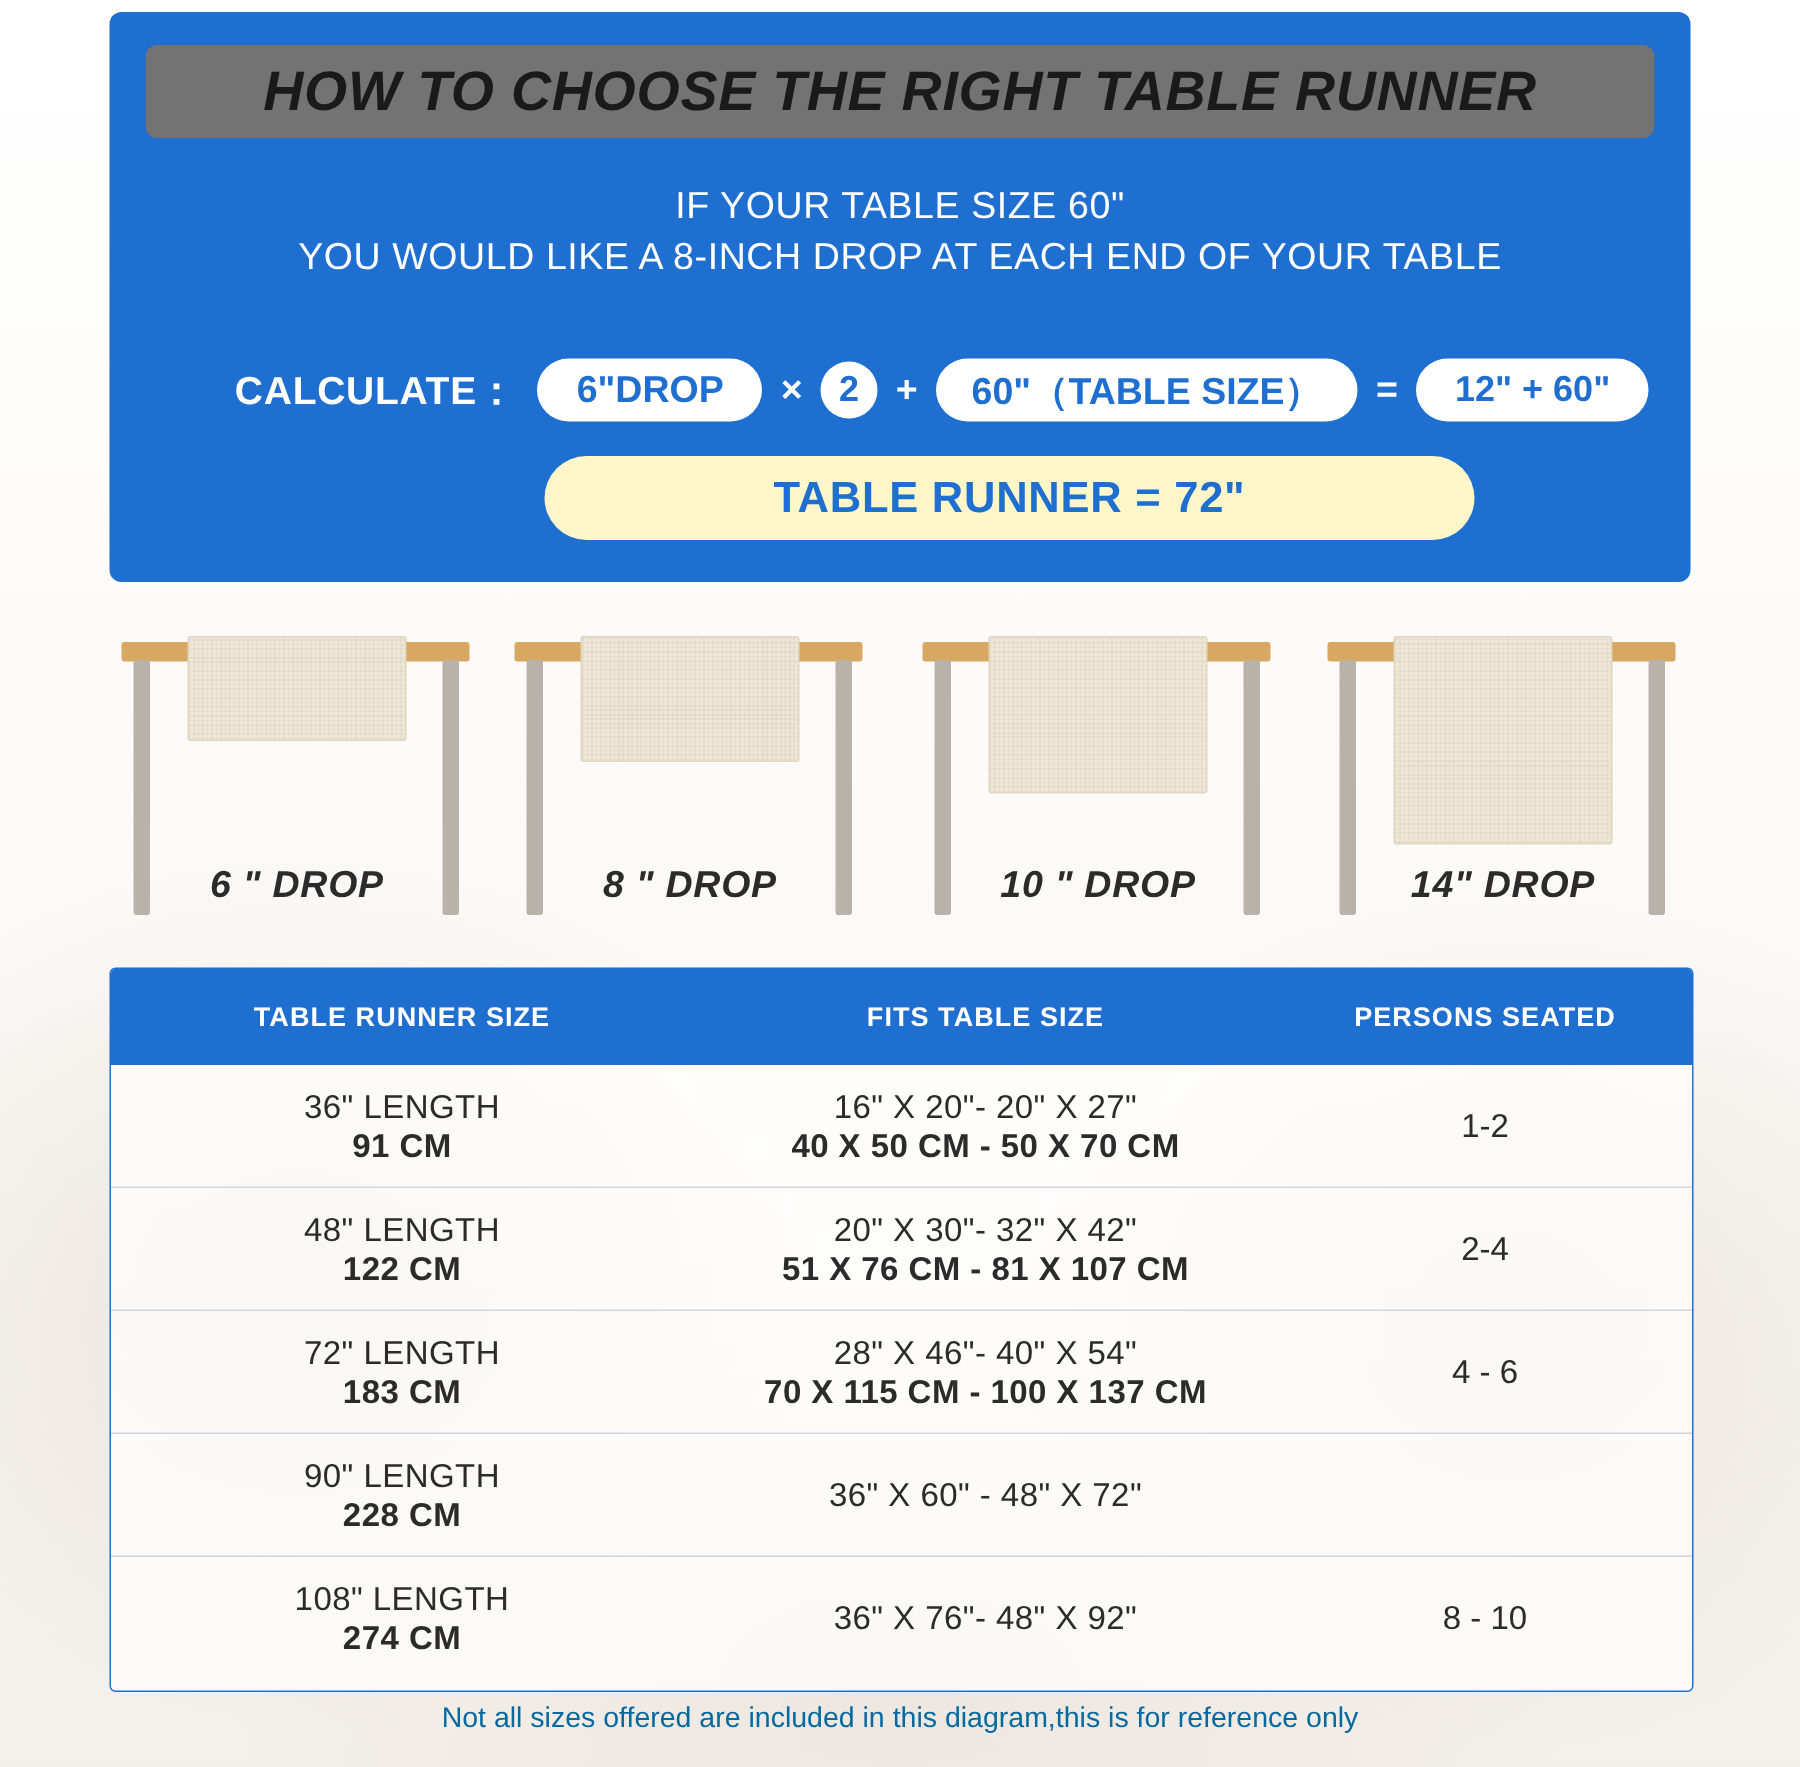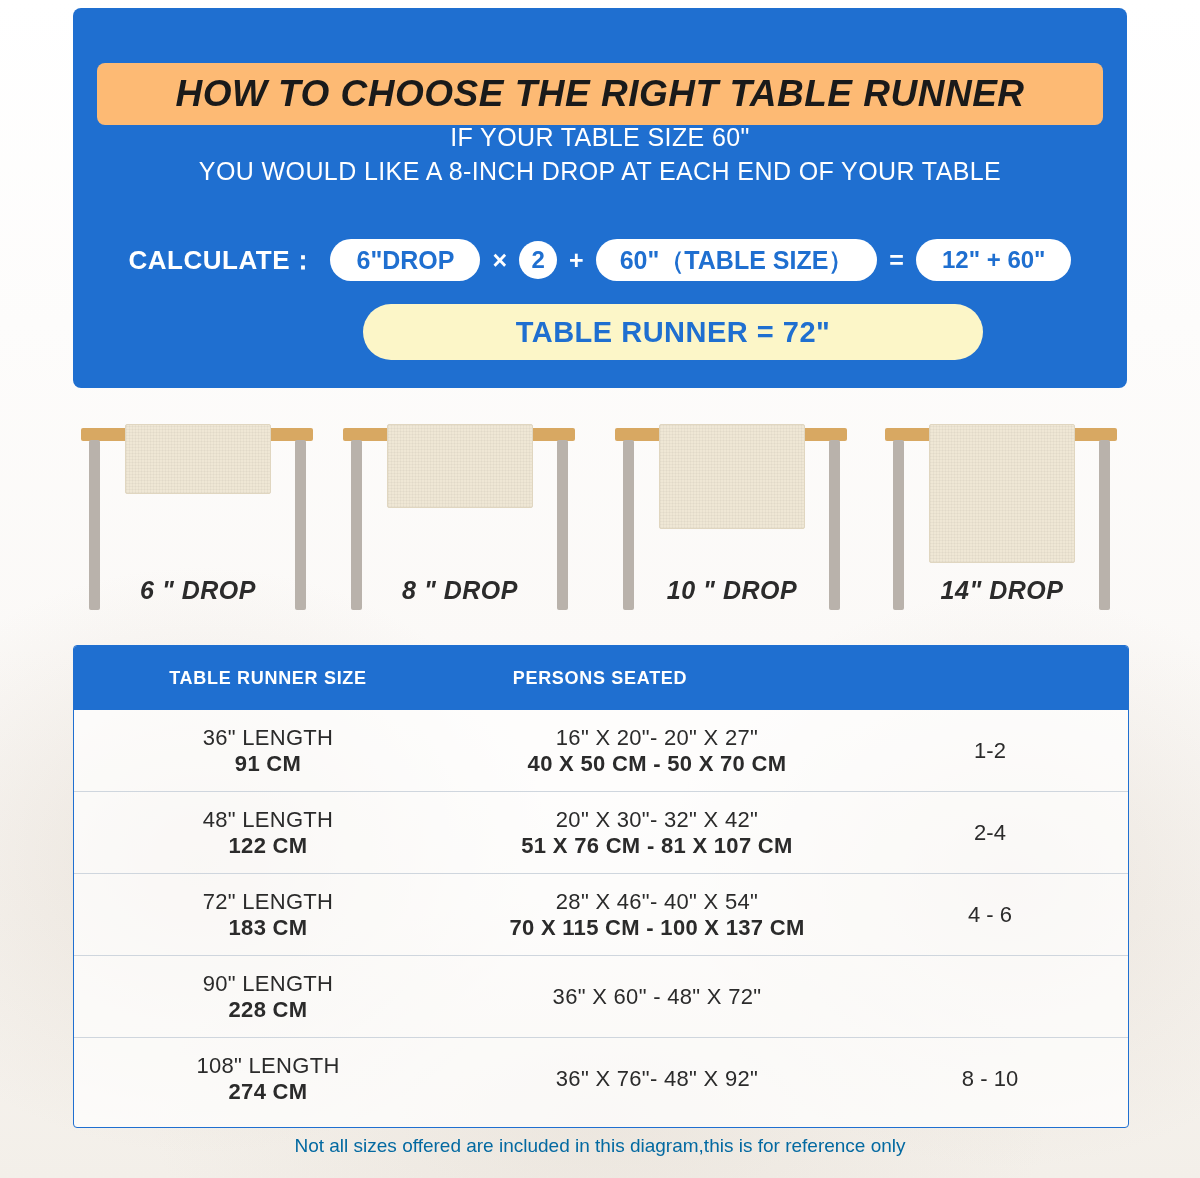--- a/index.html
+++ b/index.html
@@ -44,32 +44,31 @@
     height: 380px;
     background: #1f6fd0;
     border-radius: 8px;
   }
   .hero-title {
     position: absolute;
     left: 24px;
     top: 22px;
     width: 1006px;
     height: 62px;
-    background: #fdba74;
+    background: #737373;
     border-radius: 8px;
     display: flex;
     align-items: center;
     justify-content: center;
     color: #1a1a1a;
     font-size: 37px;
     font-weight: bold;
     font-style: italic;
     letter-spacing: 0.5px;
     white-space: nowrap;
-    margin-top: 33px;
   }
   .hero-sub {
     position: absolute;
     left: 0;
     top: 112px;
     width: 1054px;
     text-align: center;
     color: #ffffff;
     font-size: 25px;
     line-height: 34px;
@@ -80,20 +79,21 @@
   .calc-row {
     position: absolute;
     left: 0;
     top: 228px;
     width: 1054px;
     height: 48px;
     display: flex;
     align-items: center;
     justify-content: center;
     gap: 10px;
+    padding-left: 28px;
   }
   .calc-label {
     color: #ffffff;
     font-size: 26px;
     font-weight: bold;
     letter-spacing: 0.5px;
     margin-right: 4px;
   }
   .pill {
     background: #ffffff;
@@ -311,20 +311,21 @@
       <div class="runner" style="height:137px;"></div>
       <div class="drop-label">14" DROP</div>
     </div>
 
   </div>
 
   <div class="sizing-table">
 
     <div class="thead">
       <div class="th col1">TABLE RUNNER SIZE</div>
+      <div class="th col2">FITS TABLE SIZE</div>
       <div class="th col3">PERSONS SEATED</div>
     </div>
 
     <div class="trow">
       <div class="td col1">
         <span class="line1">36" LENGTH</span>
         <span class="line2 bold-num">91 CM</span>
       </div>
       <div class="td col2">
         <span class="line1">16" X 20"- 20" X 27"</span>

